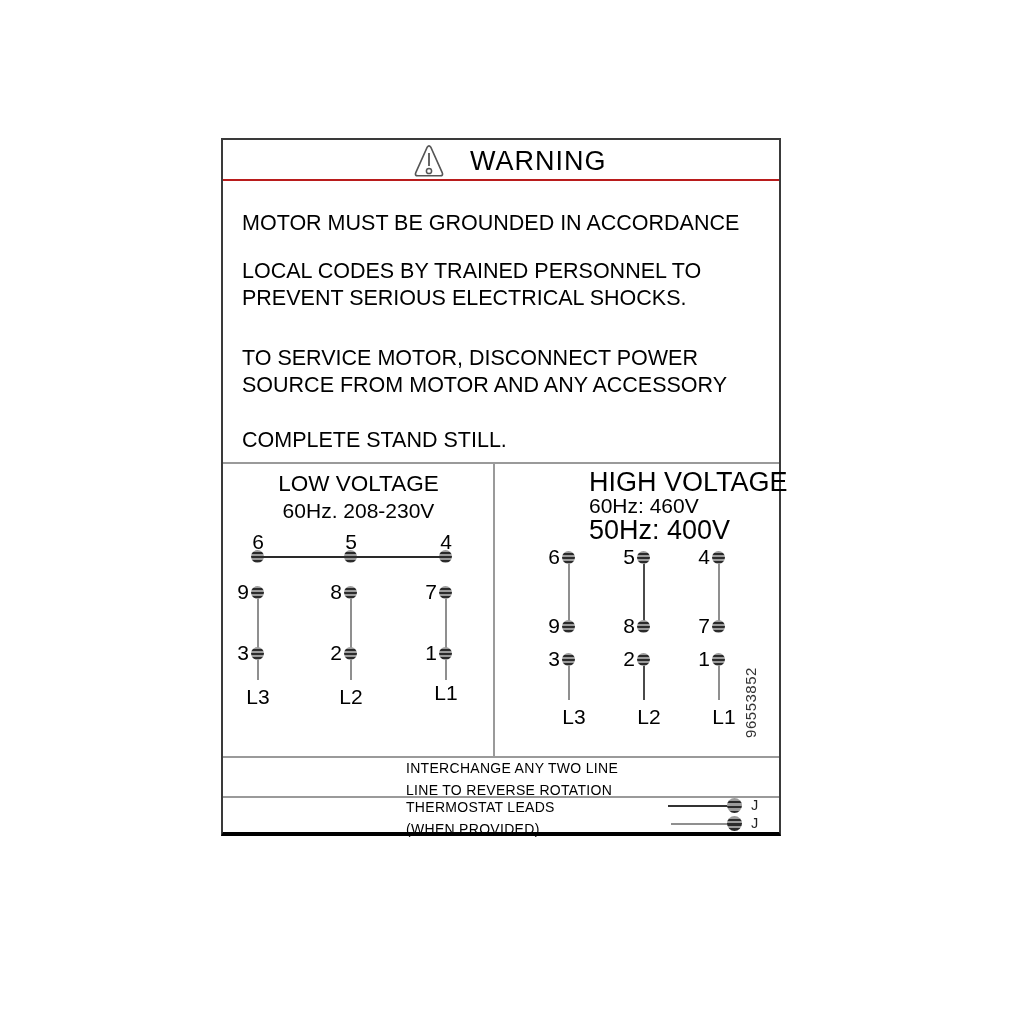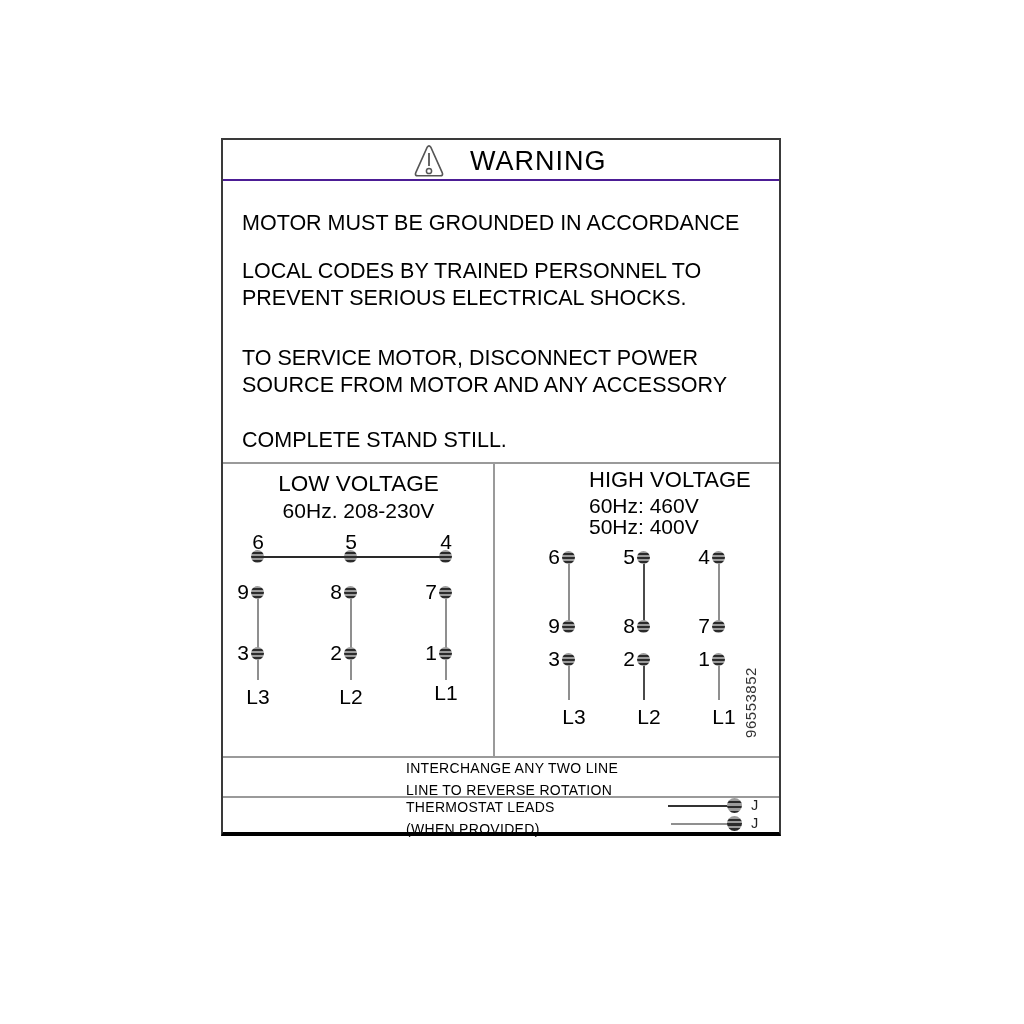--- a/index.html
+++ b/index.html
@@ -1,33 +1,33 @@
 <!DOCTYPE html>
 <html><head>
 <meta charset="utf-8">
 <style>
   html,body{margin:0;padding:0;background:#ffffff;}
   .page{position:relative;width:1024px;height:1024px;background:#ffffff;overflow:hidden;
         font-family:"Liberation Sans", sans-serif;color:#111;}
   .label{position:absolute;left:221px;top:138px;width:560px;height:698px;box-sizing:border-box;
          border:2px solid #3a3a3a;border-bottom:4px solid #000;background:#fff;}
   
-  .hdr{position:absolute;left:0;top:0;width:100%;height:41px;border-bottom:2px solid #4c1d95;box-sizing:border-box;}
+  .hdr{position:absolute;left:0;top:0;width:100%;height:41px;border-bottom:2px solid #b91c1c;box-sizing:border-box;}
   .hdr-title{position:absolute;left:247px;top:6px;font-size:27px;letter-spacing:1px;color:#000;white-space:nowrap;}
   .warn-icon{position:absolute;left:190px;top:4px;width:32px;height:34px;}
   
   .wline{position:absolute;left:19px;font-size:21.5px;line-height:27.5px;color:#000;white-space:nowrap;}
   
   .sec-divider{position:absolute;left:0;top:322px;width:100%;height:2px;background:#9a9a9a;}
   .v-divider{position:absolute;left:270px;top:324px;width:2px;height:292px;background:#9a9a9a;}
   .lv-title{position:absolute;left:0;top:331px;width:271px;text-align:center;font-size:22.5px;color:#000;}
   .lv-sub{position:absolute;left:0;top:359px;width:271px;text-align:center;font-size:21px;color:#000;}
-  .hv-title{position:absolute;left:366px;top:327px;font-size:22px;color:#000;white-space:nowrap;}
+  .hv-title{position:absolute;left:366px;top:327px;font-size:27px;color:#000;white-space:nowrap;}
   .hv-f1{position:absolute;left:366px;top:354px;font-size:21px;color:#000;white-space:nowrap;}
-  .hv-f2{position:absolute;left:366px;top:375px;font-size:21px;color:#000;white-space:nowrap;}
+  .hv-f2{position:absolute;left:366px;top:375px;font-size:27px;color:#000;white-space:nowrap;}
   
   .dot{position:absolute;width:13px;height:13px;border-radius:50%;
        background:repeating-linear-gradient(180deg,#9c9c9c 0 2px,#2b2b2b 2px 4px);}
   .dot-big{position:absolute;width:15px;height:15px;border-radius:50%;
        background:repeating-linear-gradient(180deg,#9c9c9c 0 2.5px,#2b2b2b 2.5px 5px);}
   .vline{position:absolute;width:2px;background:#8f8f8f;}
   .vline.dark{background:#4a4a4a;}
   .hline{position:absolute;height:2px;background:#2a2a2a;}
   .tnum{position:absolute;width:22px;font-size:21px;color:#000;text-align:right;}
   .tnum.ctr{text-align:center;}

